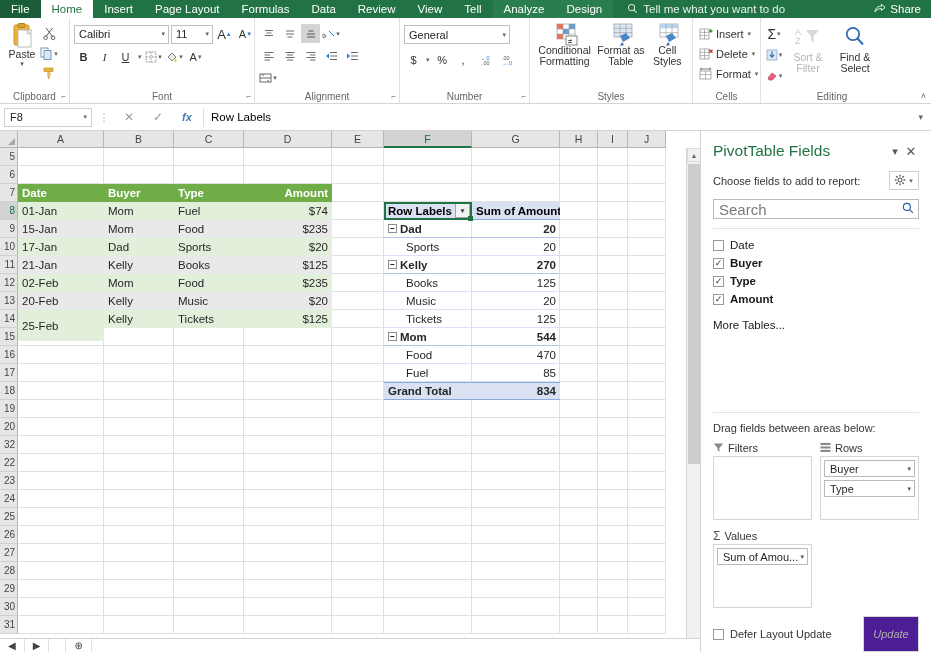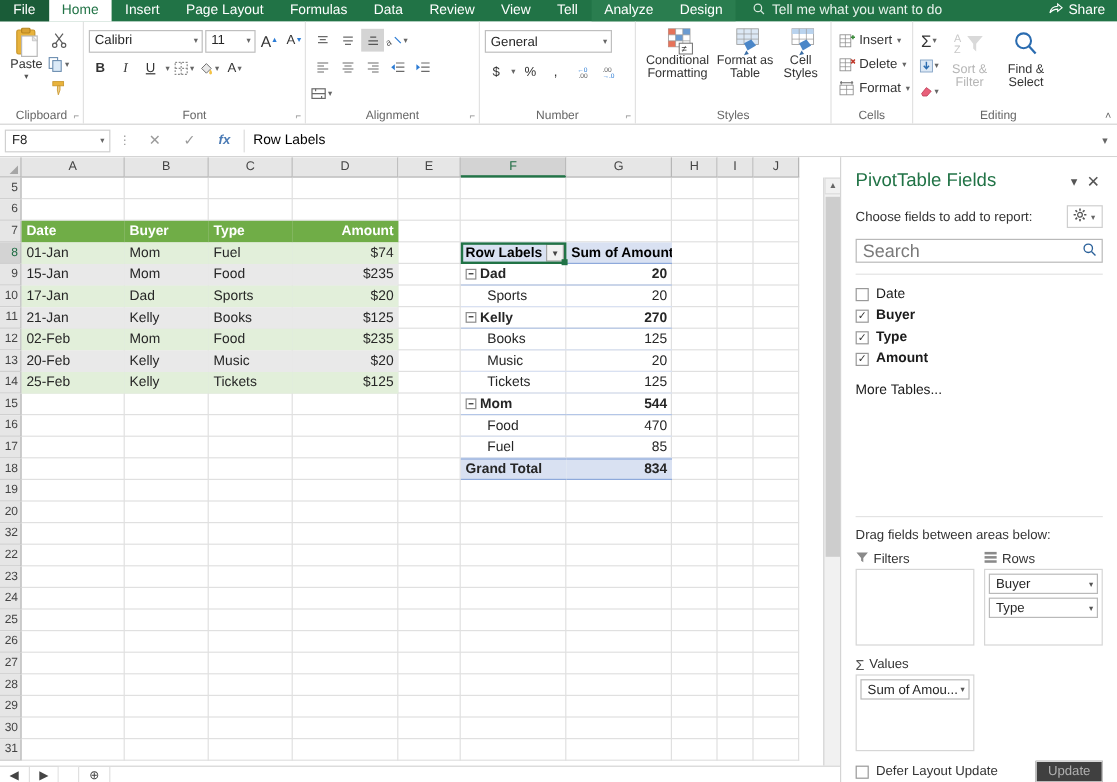--- a/index.html
+++ b/index.html
@@ -122,21 +122,21 @@
   .drag-lbl { font-size:11px; color:#333; padding:9px 0 6px; }
   .areas { display:grid; grid-template-columns:1fr 1fr; gap:8px; }
   .area { }
   .area-hd { display:flex; align-items:center; gap:4px; font-size:11px; color:#333; height:16px; }
   .area-box { height:64px; border:1px solid #d6d6d6; background:#fff; padding:3px; display:flex; flex-direction:column; gap:3px; }
   .chip { height:17px; border:1px solid #b9b9b9; background:#fff; display:flex; align-items:center; padding:0 3px 0 5px; font-size:11px; }
   .chip .cn { flex:1; white-space:nowrap; overflow:hidden; }
   .chip .cv2 { font-size:7px; color:#555; }
   .defer { display:flex; align-items:center; gap:6px; padding:8px 0 0; }
   .defer-lbl { flex:1; font-size:11px; color:#333; }
-  .updbtn { width:56px; height:18px; border:1px solid #d7d7d7; background:#404040; color:#b0b0b0; font-size:11px; display:flex; align-items:center; justify-content:center; }
+  .updbtn { width:56px; height:36px; border:1px solid #d7d7d7; background:#4c1d95; color:#b0b0b0; font-size:11px; display:flex; align-items:center; justify-content:center;font-style:italic; }
 
   .statusbar { position:absolute; left:0; bottom:0; width:700px; height:14px; background:#fff; border-top:1px solid #d4d4d4; display:flex; align-items:center; }
   .sheettab { height:14px; padding:0 8px; font-size:10px; color:#444; border-right:1px solid #e0e0e0; display:flex; align-items:center; }
   .sheettab.act { background:#fff; color:#217346; font-weight:bold; }
 </style>
 </head>
 <body>
 
 <div id="app">
 
@@ -641,21 +641,21 @@
             <div class="cell l tbl-even" style="left: 156px; top: 108px; width: 70px; height: 18px;">Books</div>
             <div class="cell r tbl-even" style="left: 226px; top: 108px; width: 88px; height: 18px;">$125</div>
             <div class="cell l tbl-odd" style="left: 0px; top: 126px; width: 86px; height: 18px;">02-Feb</div>
             <div class="cell l tbl-odd" style="left: 86px; top: 126px; width: 70px; height: 18px;">Mom</div>
             <div class="cell l tbl-odd" style="left: 156px; top: 126px; width: 70px; height: 18px;">Food</div>
             <div class="cell r tbl-odd" style="left: 226px; top: 126px; width: 88px; height: 18px;">$235</div>
             <div class="cell l tbl-even" style="left: 0px; top: 144px; width: 86px; height: 18px;">20-Feb</div>
             <div class="cell l tbl-even" style="left: 86px; top: 144px; width: 70px; height: 18px;">Kelly</div>
             <div class="cell l tbl-even" style="left: 156px; top: 144px; width: 70px; height: 18px;">Music</div>
             <div class="cell r tbl-even" style="left: 226px; top: 144px; width: 88px; height: 18px;">$20</div>
-            <div class="cell l tbl-odd" style="left: 0px; top: 162px; width: 86px; height: 18px;">25-Feb</div>
+            <div class="cell l tbl-odd" style="left: 0px; top: 162px; width: 86px; height: 31px;">25-Feb</div>
             <div class="cell l tbl-odd" style="left: 86px; top: 162px; width: 70px; height: 18px;">Kelly</div>
             <div class="cell l tbl-odd" style="left: 156px; top: 162px; width: 70px; height: 18px;">Tickets</div>
             <div class="cell r tbl-odd" style="left: 226px; top: 162px; width: 88px; height: 18px;">$125</div>
             <div class="cell l pv-hdr" style="left: 366px; top: 54px; width: 88px; height: 18px; padding-right: 2px;">
               <span style="flex: 1 1 0%;">Row Labels</span>
               <span class="filterbtn">▾</span>
             </div>
             <div class="cell l pv-hdr" style="left: 454px; top: 54px; width: 88px; height: 18px;">Sum of Amount</div>
             <div class="cell l pv-l1" style="left: 366px; top: 72px; width: 88px; height: 18px;">
               <span class="expander">−</span>

